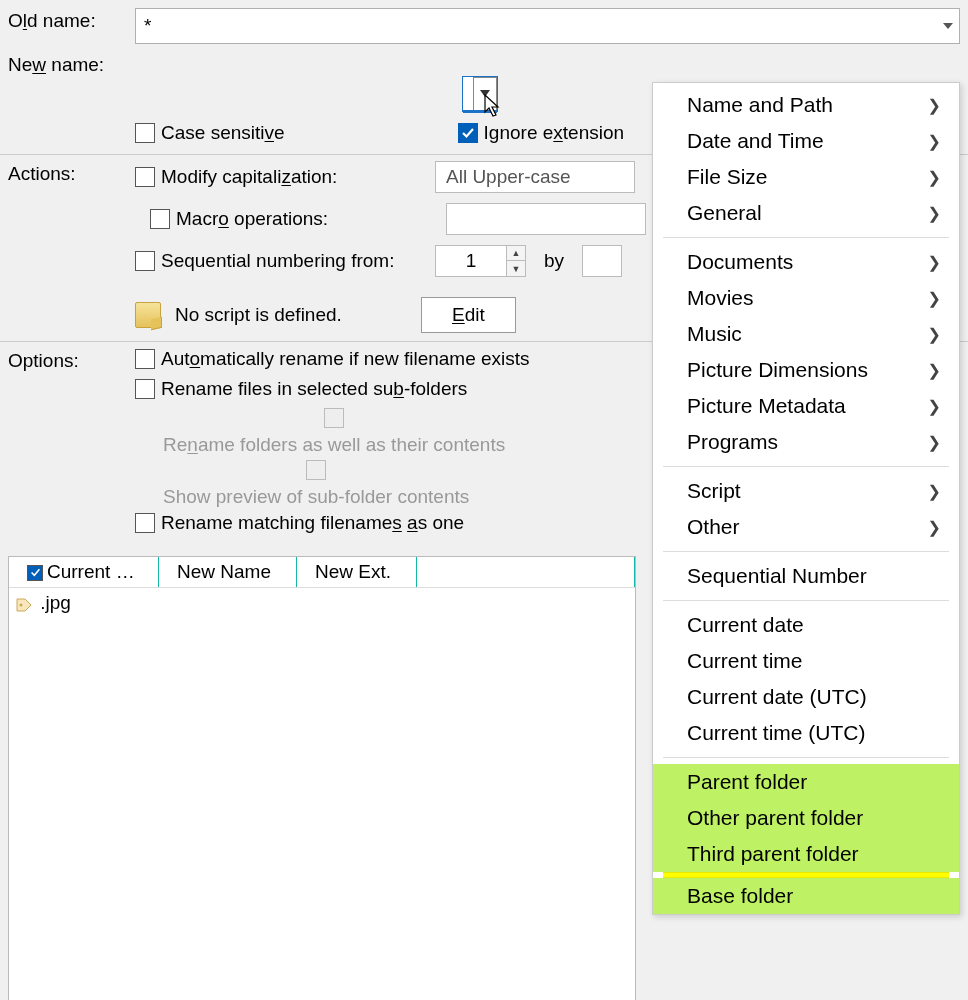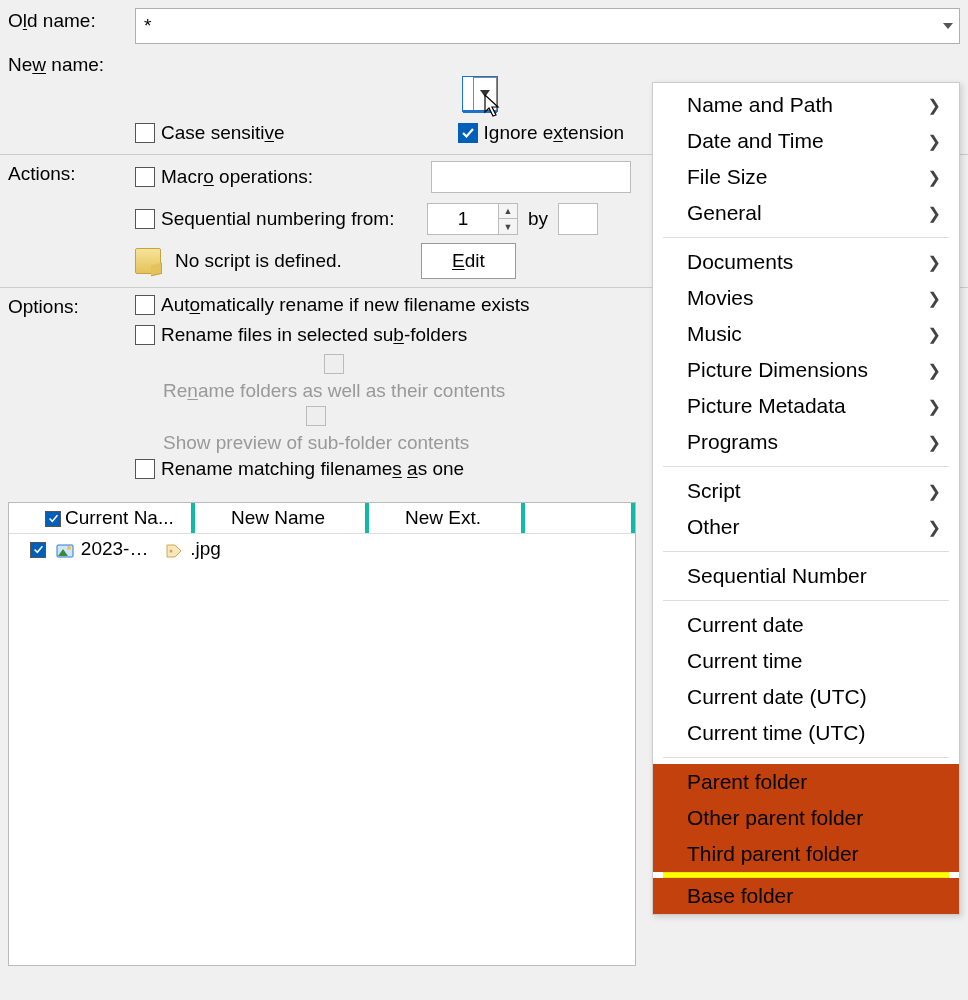--- a/index.html
+++ b/index.html
@@ -161,26 +161,25 @@
     width:628px;
     margin-left:8px;
     margin-top:6px;
   }
   .preview .hdr {
     display:flex;
     border-bottom:1px solid #ddd;
     background:#fff;
   }
   .preview .hdr .col {
-    padding:4px 0;
-    border-right:4px solid #14b8a6;
+    padding:4px 18px;
+    border-right:1px solid #14b8a6;
     white-space:nowrap;
     overflow:hidden;
     text-overflow:ellipsis;
-    margin-left:36px;
   }
   .preview .trow { display:flex; padding:2px 0;}
   .preview .trow .col { padding:2px 6px; overflow:hidden; white-space:nowrap; text-overflow:ellipsis;}
   .col1{width:150px;} .col2{width:138px;} .col3{width:120px;} .col4{flex:1;}
   
   .mini-cb {
     width:16px;height:16px;border:1px solid #555;background:#005fb8;
     display:inline-flex;align-items:center;justify-content:center;
     margin-right:4px;vertical-align:middle;
   }
@@ -209,21 +208,21 @@
   .menu .item {
     display:flex;
     align-items:center;
     justify-content:space-between;
     padding:6px 18px 6px 34px;
   }
   .menu .item .chev {
     font-size:16px; color:#444;
   }
   .menu .sep { height:1px; background:#ddd; margin:6px 10px; }
-  .menu .hl { background:#c2410c; }
+  .menu .hl { background:#bef264; }
   .menu .hlsep { height:6px; background:#ffff00; border-top:1px solid #e8e800; border-bottom:1px solid #e8e800; margin:0 10px;}
   
 </style>
 </head>
 <body>
 
 <div class="row input-row" style="padding-top:8px;">
   <div class="label-col">O<span class="u">l</span>d name:</div>
   <div class="content-col">
     <div class="combo">
@@ -262,30 +261,37 @@
         </svg>
       </span>
     <span>Ignore e<span class="u">x</span>tension</span>
   </label>
 </div>
 
 <div class="row section" style="align-items:flex-start;">
   <div class="label-col">Actions:</div>
   <div class="content-col">
 
-
-    <div class="row" style="gap:8px; margin-bottom:10px;">
+    <div class="row" style="gap:12px; margin-bottom:10px;">
       <label class="cb" style="width:270px;">
         <span class="box"></span>
+        <span>Modify capitali<span class="u">z</span>ation:</span>
+      </label>
+      <div class="select-flat">All Upper-case</div>
+    </div>
+
+    <div class="row" style="gap:8px; margin-bottom:10px;margin-left:15px;">
+      <label class="cb" style="width:270px;">
+        <span class="box"></span>
         <span>Macr<span class="u">o</span> operations:</span>
       </label>
       <div class="select-flat" style="min-width:200px;">&nbsp;</div>
     </div>
 
-    <div class="row" style="gap:4px; margin-bottom:8px;">
+    <div class="row" style="gap:12px; margin-bottom:20px;">
       <label class="cb" style="width:270px;">
         <span class="box"></span>
         <span>Sequential numbering from:</span>
       </label>
       <div class="spinner">
         <input value="1" style="">
         <div class="btns">
           <div>▲</div>
           <div>▼</div>
         </div>
@@ -347,36 +353,20 @@
           <svg viewBox="0 0 14 14">
             <path d="M2 7 L5.5 10.5 L12 3" stroke="#fff" stroke-width="2" fill="none"></path>
           </svg>
         </span><span>Current Na...</span>
     </div>
     <div class="col col2">New Name</div>
     <div class="col col3">New Ext.</div>
     <div class="col col4"></div>
   </div>
   <div class="trow">
-    <div class="col col1">
-      <span style="display:inline-block;width:10px;"></span>
-      <span class="mini-cb">
-          <svg viewBox="0 0 14 14">
-            <path d="M2 7 L5.5 10.5 L12 3" stroke="#fff" stroke-width="2" fill="none"></path>
-          </svg>
-        </span>
-      <span class="folder-icon">
-        <svg width="18" height="16" viewBox="0 0 18 16">
-            <rect x="1" y="2" width="16" height="12" rx="1" fill="#cfe5ff" stroke="#2b7ad1"></rect>
-            <polygon points="2,13 7,6 12,13" fill="#3a8a3a"></polygon>
-            <circle cx="13" cy="5" r="2" fill="#f6c23e"></circle>
-          </svg>
-      </span>
-      <span>2023-0...</span>
-    </div>
     <div class="col col2">
       <span class="tag-icon">
         <svg width="18" height="16" viewBox="0 0 18 16">
             <path d="M2 2 H10 L16 8 L10 14 H2 Z" fill="#f8e7bd" stroke="#caa858"></path>
             <circle cx="6" cy="8" r="1.5" fill="#caa858"></circle>
           </svg>
       </span>
       <span>.jpg</span>
     </div>
     <div class="col col3"></div>

